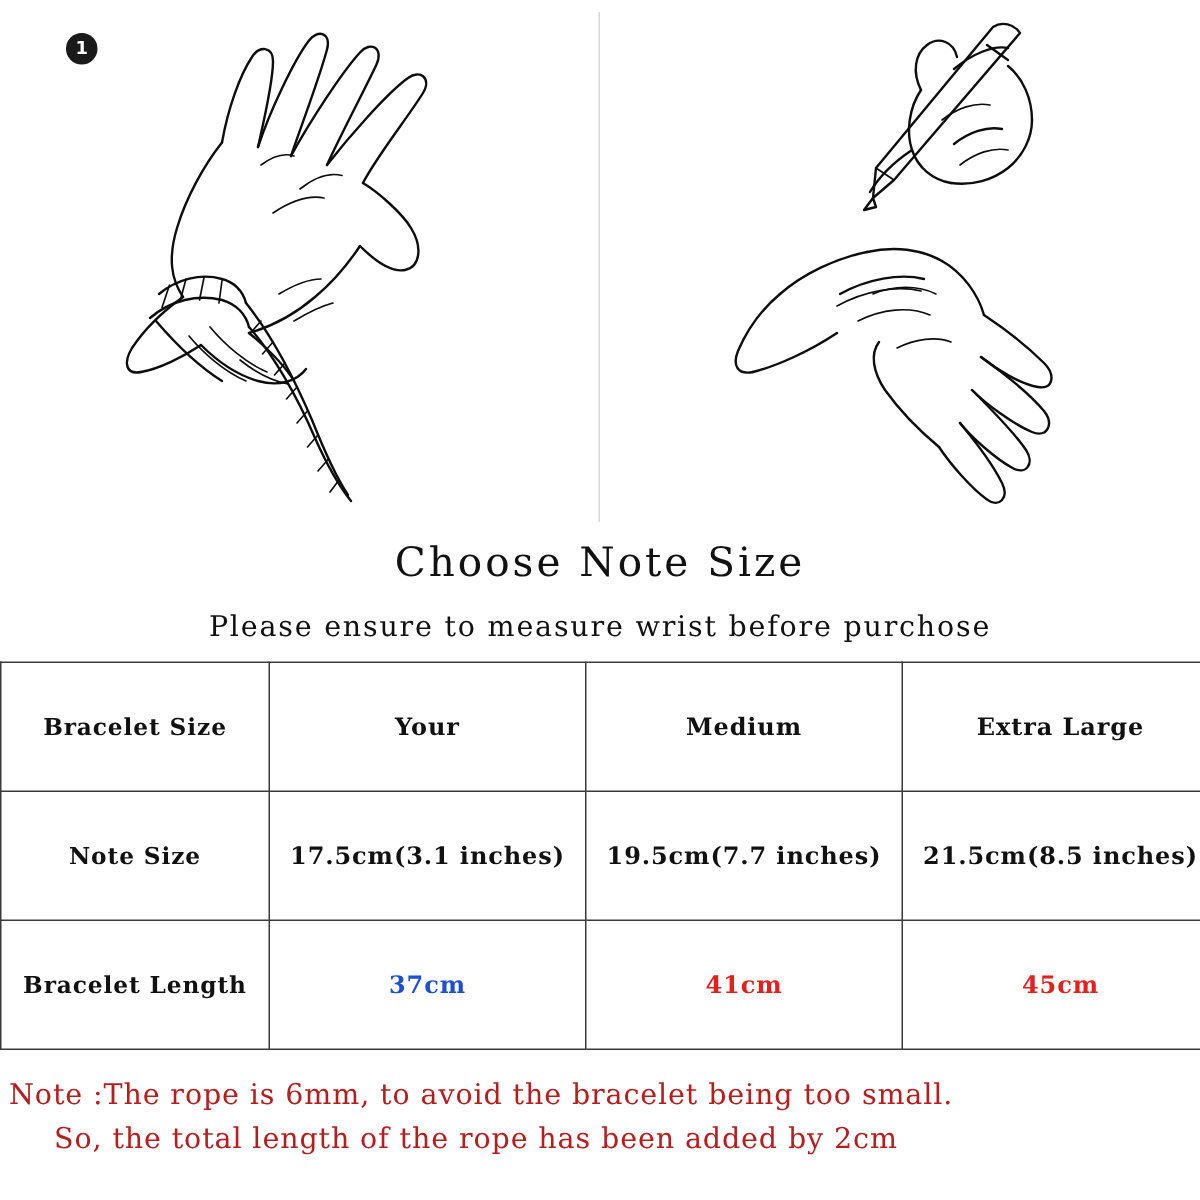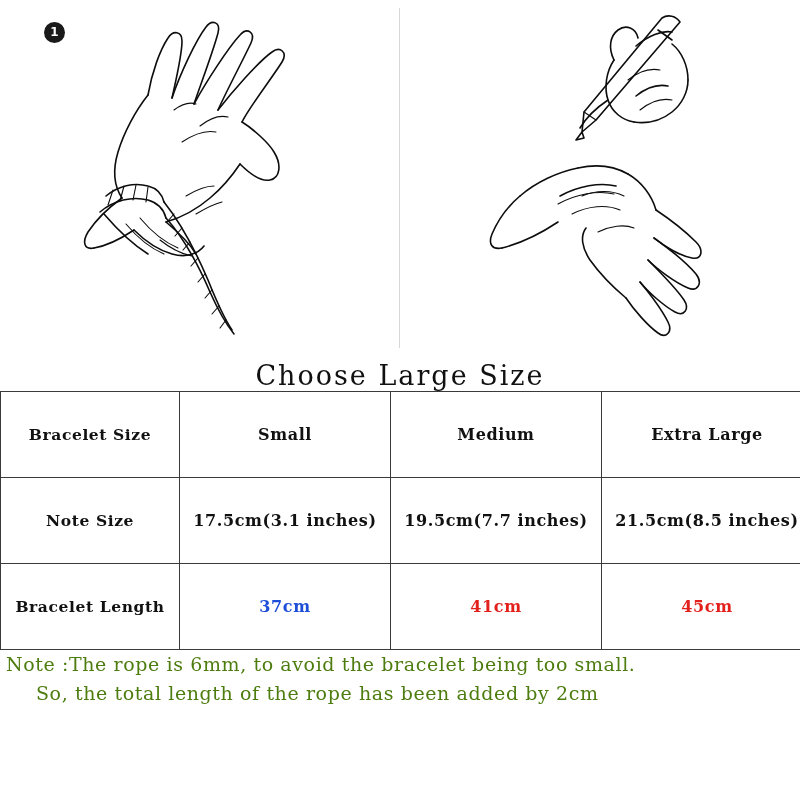--- a/index.html
+++ b/index.html
@@ -117,25 +117,26 @@
     font-size: 15.5px;
   }
   table.size-table .col-val { width: 208px; }
   td.red-val {
     color: #e3201b;
     font-size: 16px;
   }
 
   
   .note {
+    margin-top: 16px;
     padding: 0 6px;
     font-size: 19px;
     letter-spacing: 0.6px;
     line-height: 1.5;
-    color: #4d7c0f;
+    color: #b91c1c;
   }
   .note-line-1 { text-align: left; }
   .note-line-2 { padding-left: 30px; }
 </style>
 </head>
 <body>
 
 <div class="page">
 
   <div class="illus-area">
@@ -227,27 +228,28 @@
         <path class="thin" d="M172 214 C188 206 206 204 220 210"></path>
         <path class="thin" d="M198 232 C210 226 224 224 234 228"></path>
         <path d="M226 298 C214 288 200 274 190 260 C182 248 180 236 186 228"></path>
 
         <path d="M160 196 C178 186 200 182 216 186"></path>
         <path class="thin" d="M158 204 C176 194 198 190 214 194"></path>
       </svg>
     </div>
   </div>
 
-  <div class="title">Choose Large Size</div>
+  <div class="title">Choose Note Size</div>
+  <div class="subtitle">Please ensure to measure wrist before purchose</div>
 
   <table class="size-table">
     <tbody>
       <tr>
         <td>Bracelet Size</td>
-        <td class="col-val">Small</td>
+        <td class="col-val">Your</td>
         <td class="col-val">Medium</td>
         <td class="col-val">Extra Large</td>
       </tr>
       <tr>
         <td>Note Size</td>
         <td class="col-val">17.5cm(3.1 inches)</td>
         <td class="col-val">19.5cm(7.7 inches)</td>
         <td class="col-val">21.5cm(8.5 inches)</td>
       </tr>
       <tr>

